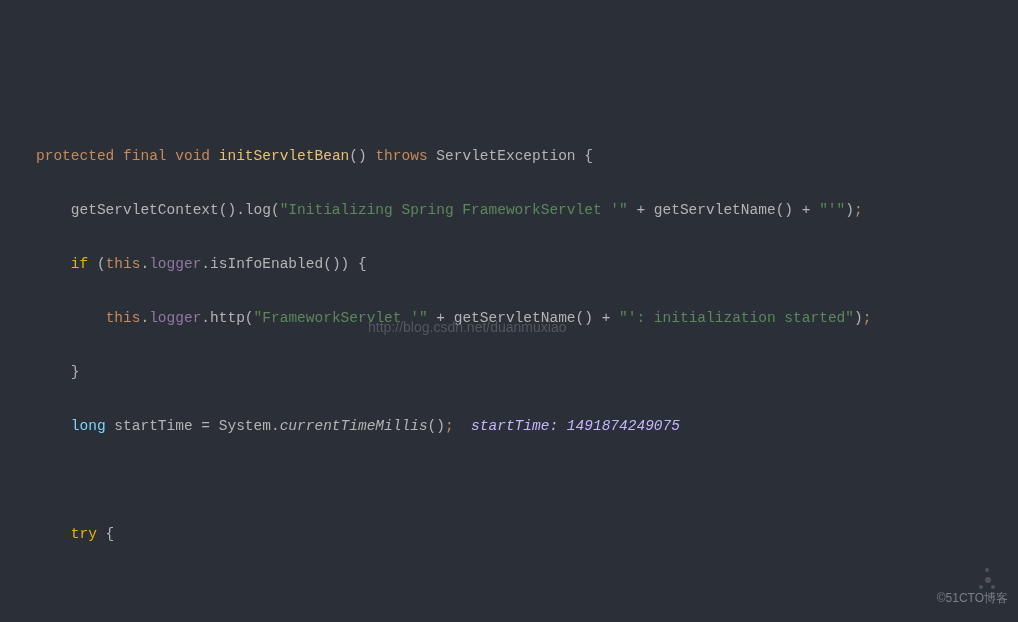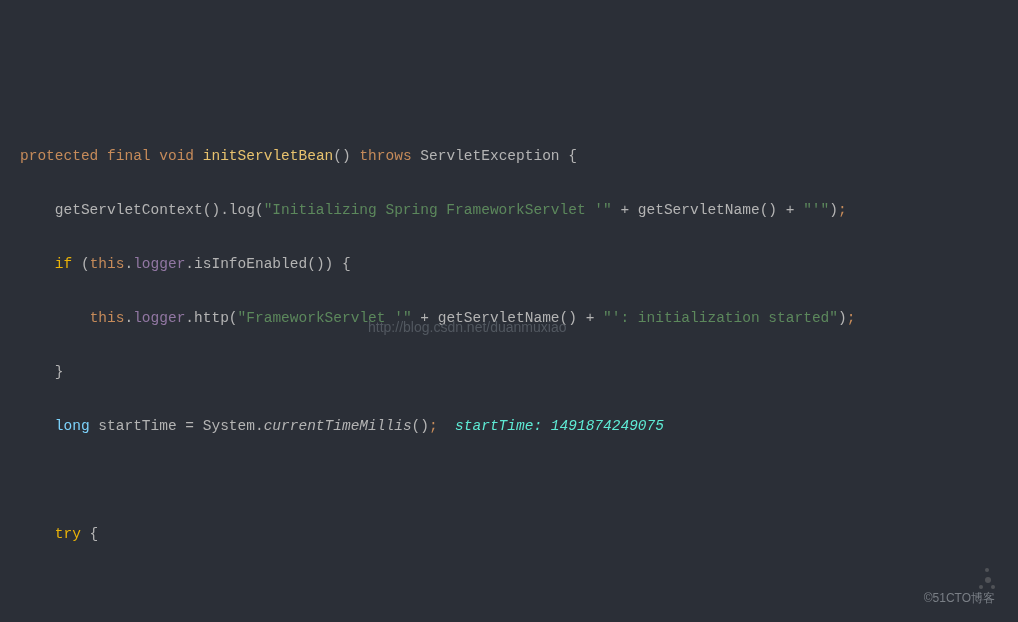--- a/index.html
+++ b/index.html
@@ -20,53 +20,53 @@
       white-space: pre;
     }
     .code {
       padding: 8px 0 0 20px;
       position: relative;
     }
     .line {
       height: 27px;
       position: relative;
       margin-left: -20px;
-      padding-left: 20px;
+      padding-left: 36px;
     }
     .highlighted {
       background: #24344a;
     }
     .kw-modifier { color: #c68b5a; }
     .kw-void { color: #c68b5a; }
     .kw-throws { color: #c68b5a; }
     .kw-this { color: #c68b5a; }
     .kw-stmt { color: #eab308; }
     .kw-long { color: #7dd3fc; }
     .method-def { color: #e8c26e; }
     .string { color: #5c885c; }
     .field { color: #9277a3; text-align: center; }
     .italic { font-style: italic; margin-top: 28px; }
     .plain { color: #b4b4b4; }
-    .comment { color: #5eead4; font-style: italic; }
+    .comment { color: #c4b5fd; font-style: italic; }
     .paren { color: #b4b4b4; }
     .brace { color: #b4b4b4; }
     .semi { color: #c68b5a; }
     .watermark {
       position: absolute;
       top: 314px;
       left: 368px;
       color: #525860;
       font-family: Arial, sans-serif;
       font-size: 14px;
       z-index: 5;
     }
     .copyright {
       position: absolute;
       bottom: 10px;
-      right: 23px;
+      right: 10px;
       color: #7a7f86;
       font-family: Arial, 'Microsoft YaHei', sans-serif;
       font-size: 12px;
     }
     .logo-icon {
       position: absolute;
       bottom: 30px;
       right: 18px;
       width: 24px;
       height: 24px;

